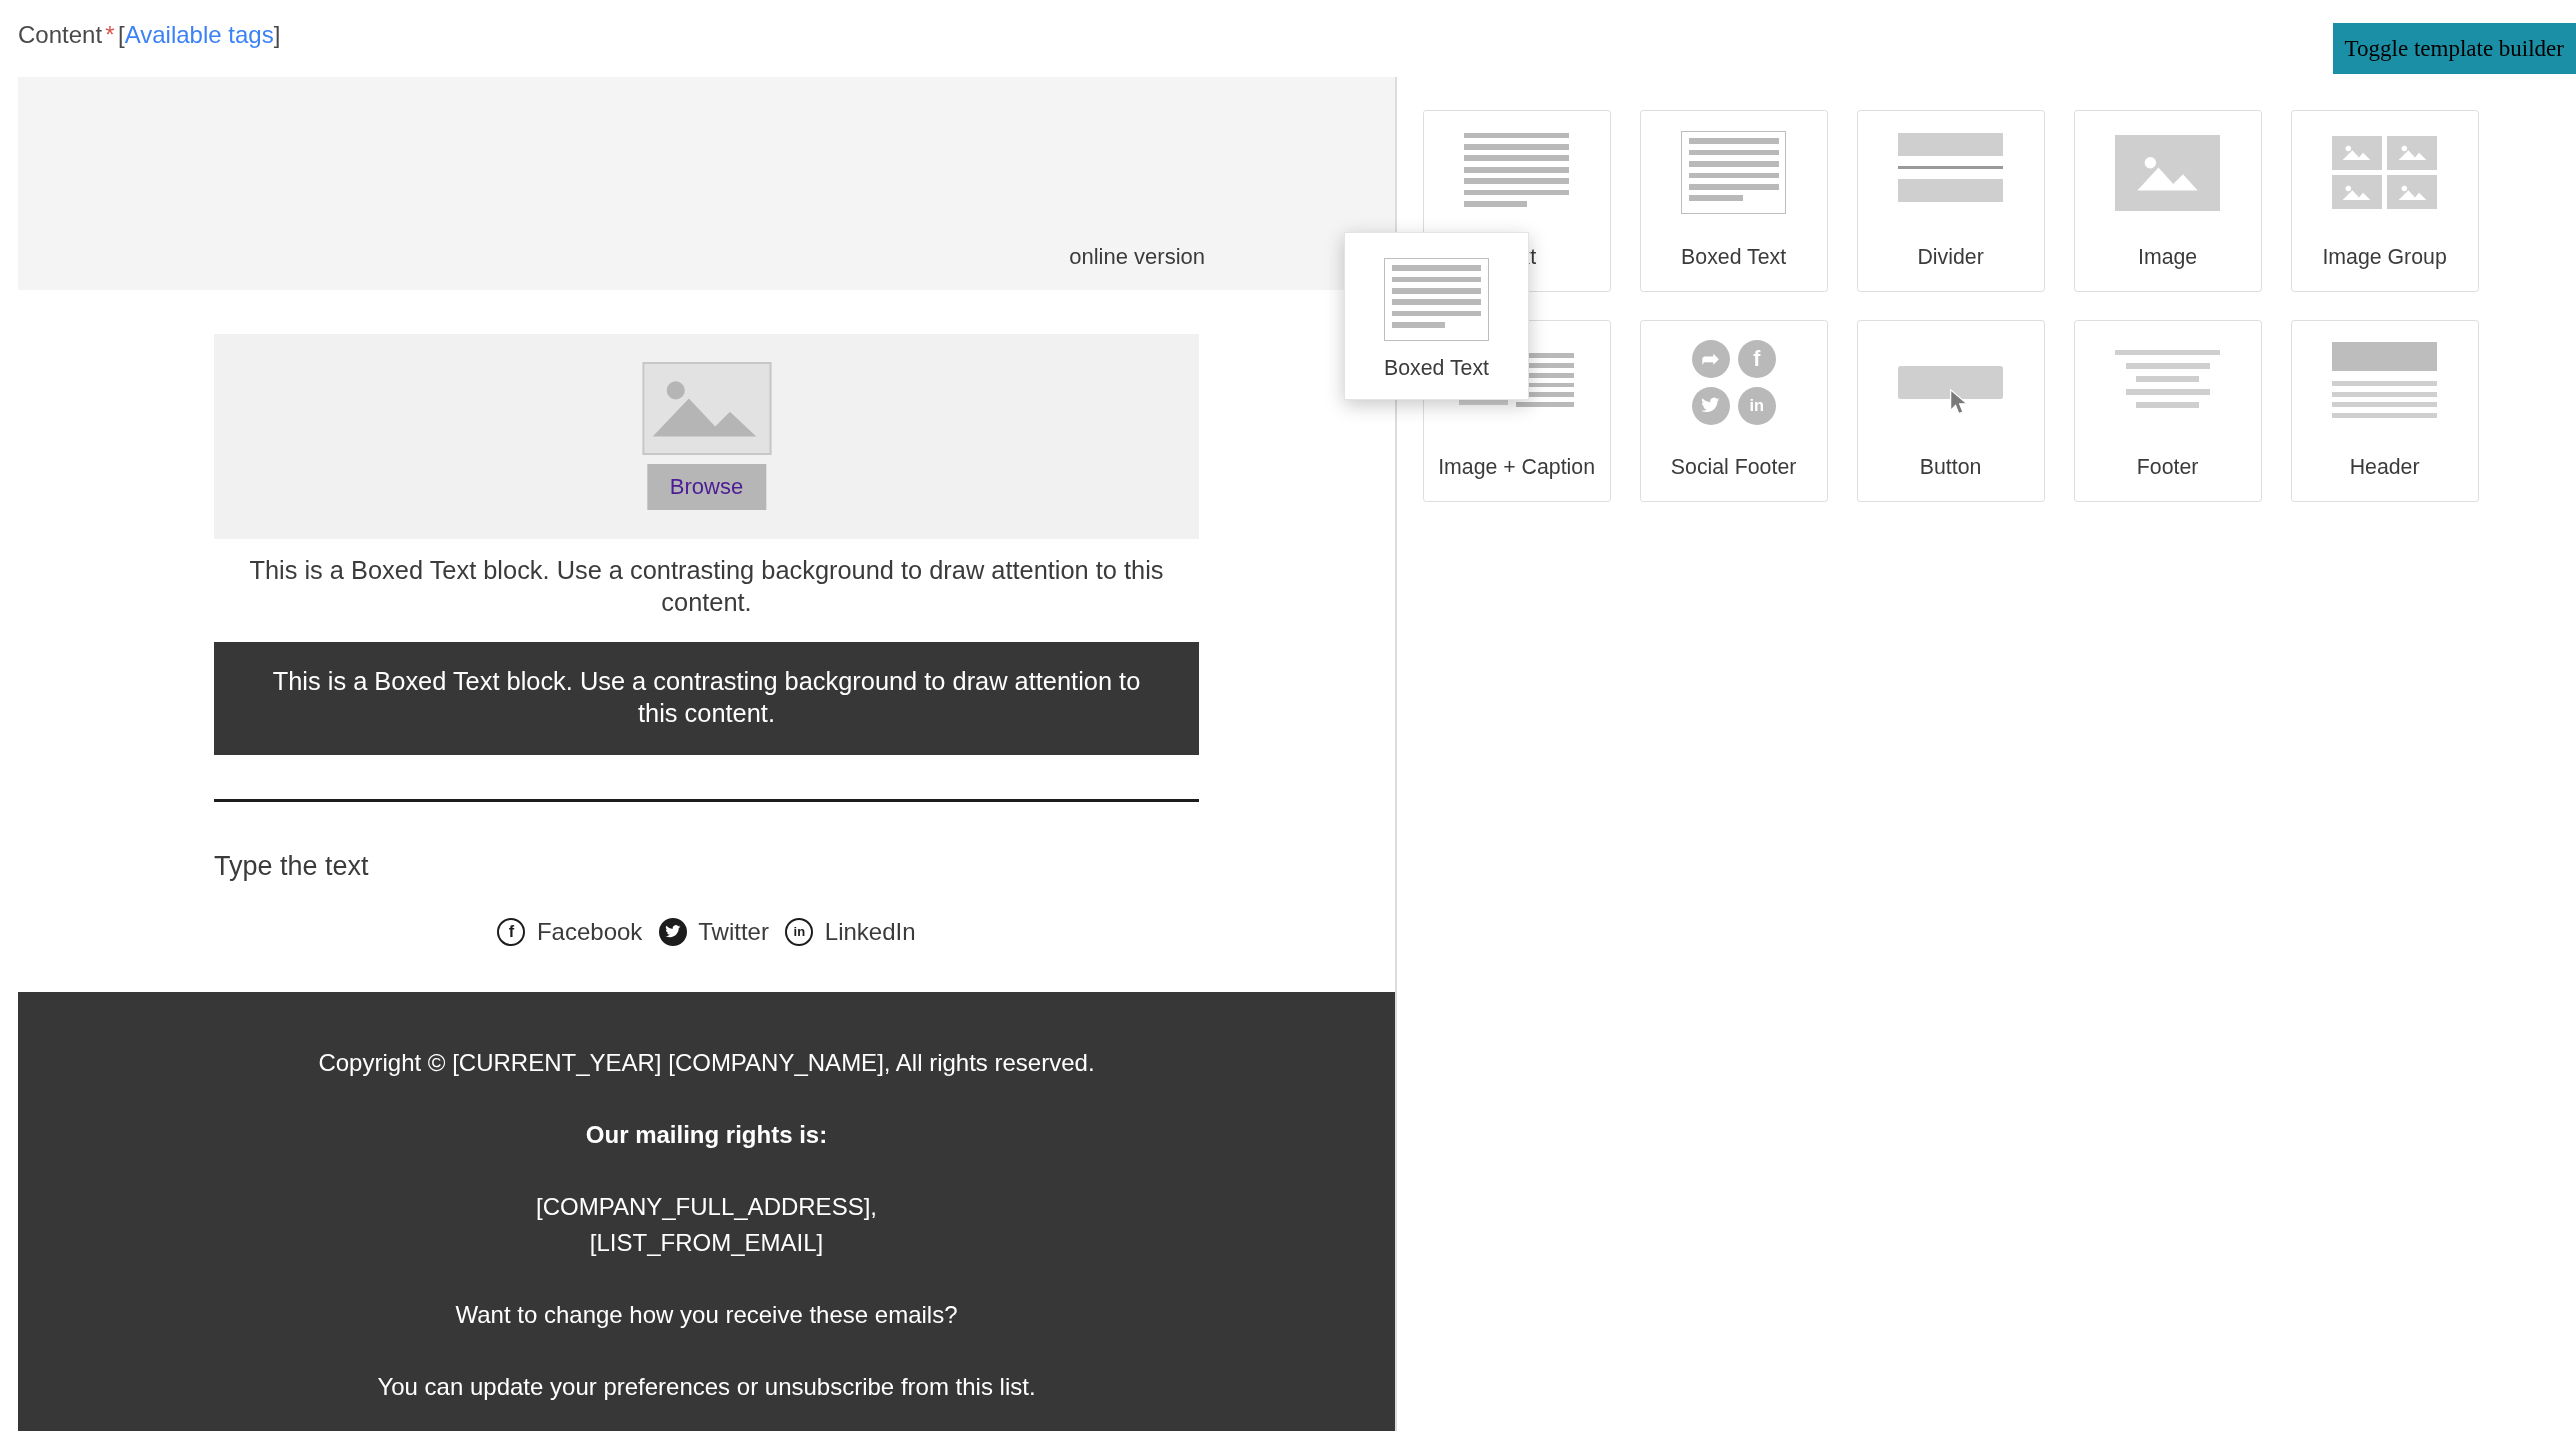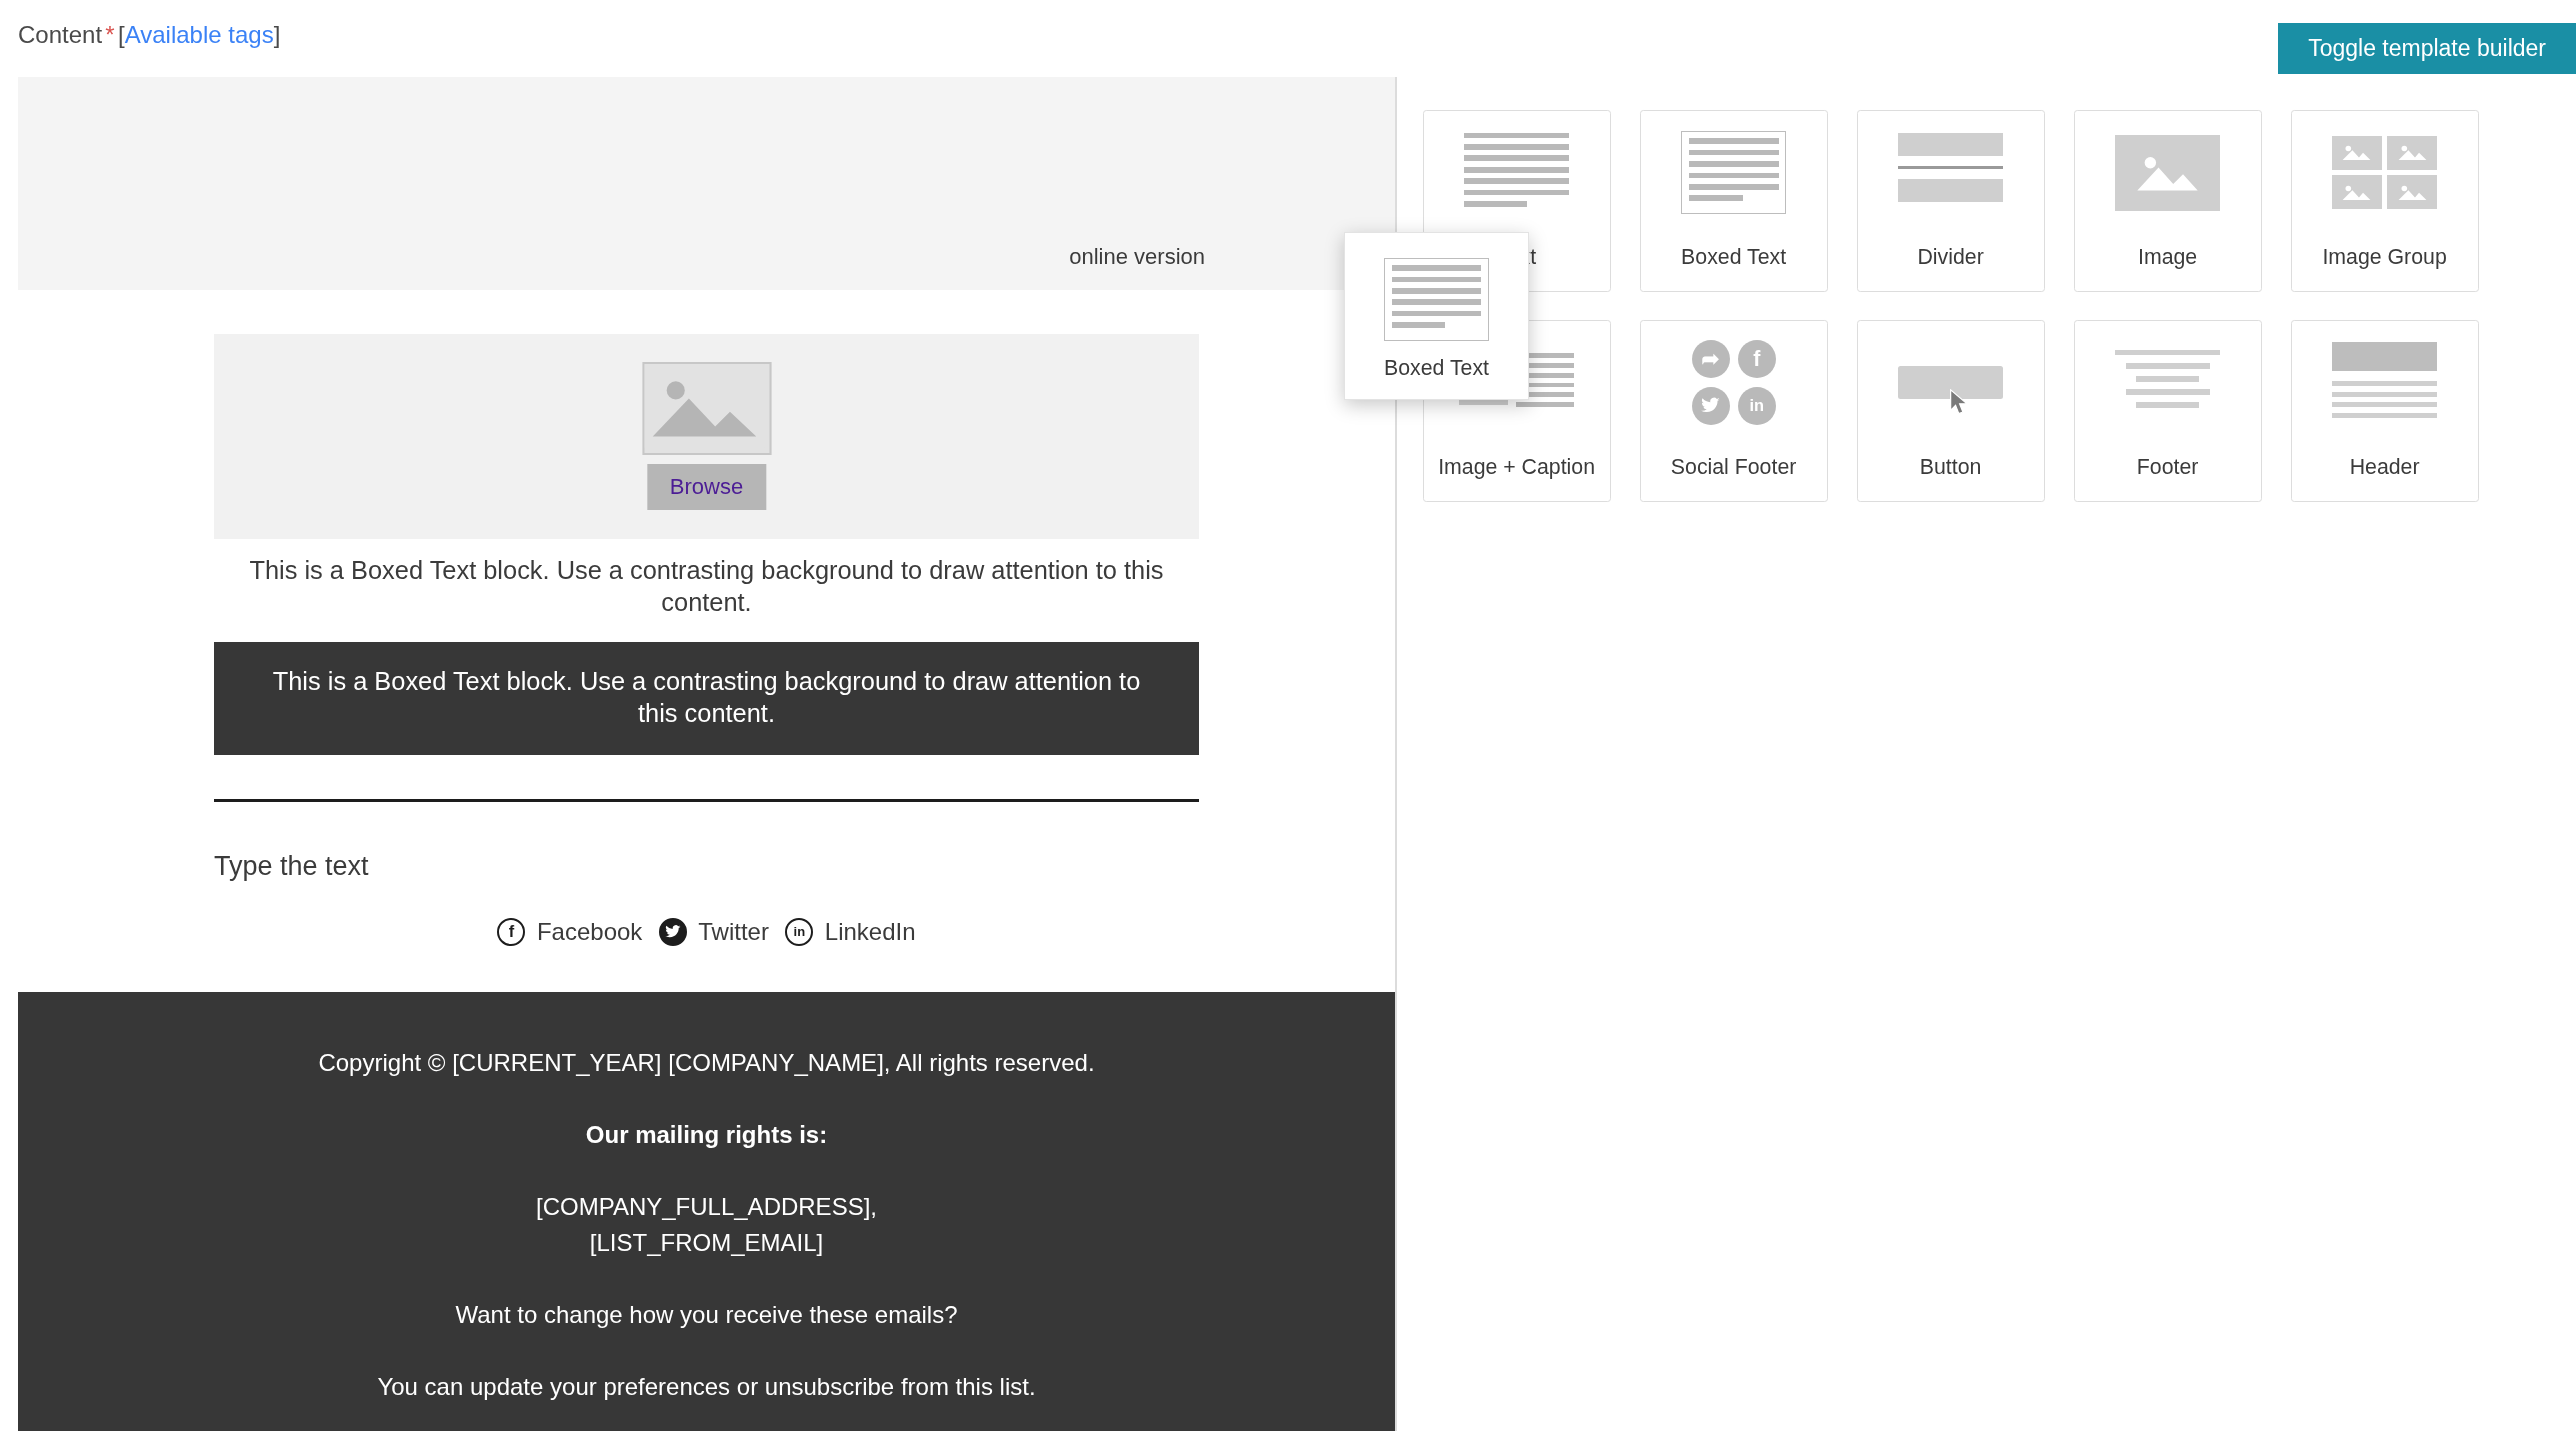--- a/index.html
+++ b/index.html
@@ -42,27 +42,28 @@
     color: #3b82f6;
     text-decoration: none;
     margin-top: 20px;
   }
   .toggle-btn {
     position: absolute;
     right: 0px;
     top: 23px;
     height: 51px;
     line-height: 51px;
-    padding: 0 30px;
+    padding: 0 12px;
     background: #1a8fa5;
-    color: #ffffff;
+    color: #000000;
     font-size: 23px;
     border: none;
     cursor: pointer;
     white-space: nowrap;
+    font-family: Liberation Serif, serif;
   }
 
   
   .editor-pane {
     position: absolute;
     left: 18px;
     top: 77px;
     width: 1377px;
     height: 1354px;
     background: #ffffff;

